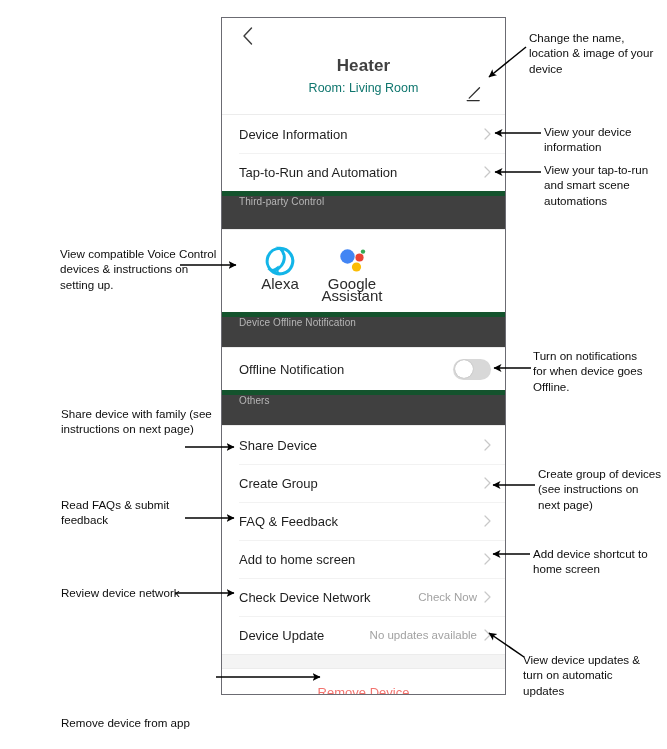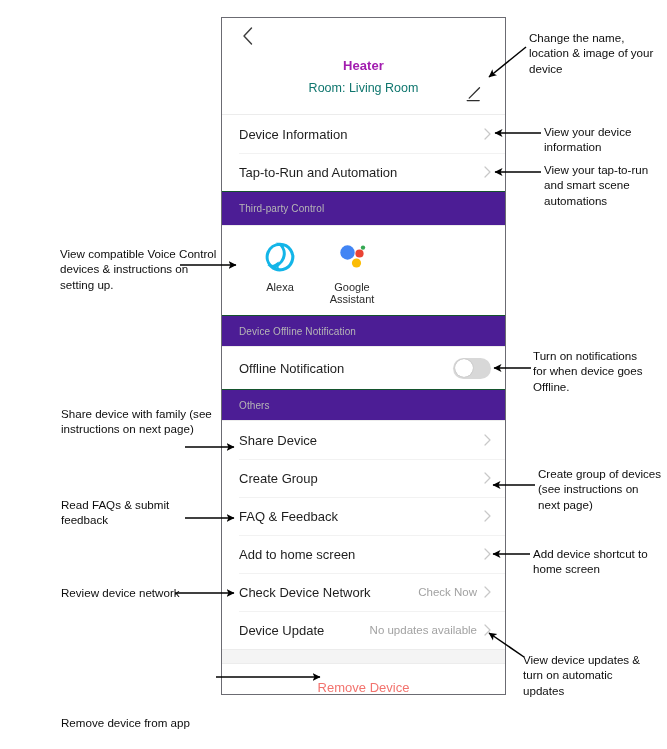--- a/index.html
+++ b/index.html
@@ -42,23 +42,23 @@
     height: 18px;
   }
   .back-chevron svg { display: block; }
 
   .title-block {
     position: relative;
     padding: 3px 0 16px 0;
     text-align: center;
   }
   .device-title {
-    font-size: 13px;
+    font-size: 17px;
     font-weight: bold;
-    color: #a21caf;
+    color: #404040;
     letter-spacing: 0.1px;
     line-height: 22px;
   }
   .device-room {
     font-size: 12.5px;
     color: #0f766e;
     line-height: 19px;
     margin-top: 2px;
   }
   .edit-icon {
@@ -106,26 +106,26 @@
   }
   .chev {
     width: 7px;
     height: 12px;
     flex: 0 0 auto;
   }
   .chev svg { display: block; }
 
   
   .band {
-    background: #4c1d95;
+    background: #404040;
     height: 30px;
     display: flex;
-    align-items: center;
+    align-items: flex-start;
     padding-left: 17px;
-    border-top: 1px solid #14532d;
+    border-top: 5px solid #14532d;
     border-bottom: 1px solid #ececec;
   }
   .band-label {
     font-size: 10px;
     color: #b6b6b6;
     letter-spacing: 0.1px;
   }
   .band-tall { height: 33px; }
 
   
@@ -138,24 +138,23 @@
     width: 72px;
     text-align: center;
   }
   .tp-icon {
     height: 34px;
     display: flex;
     align-items: center;
     justify-content: center;
   }
   .tp-name {
-    font-size: 11px;
+    font-size: 15px;
     color: #2b2b2b;
     line-height: 12px;
-    margin-top: 7px;
   }
 
   
   .toggle {
     width: 38px;
     height: 21px;
     border-radius: 11px;
     background: #d8d8d8;
     position: relative;
     flex: 0 0 auto;

